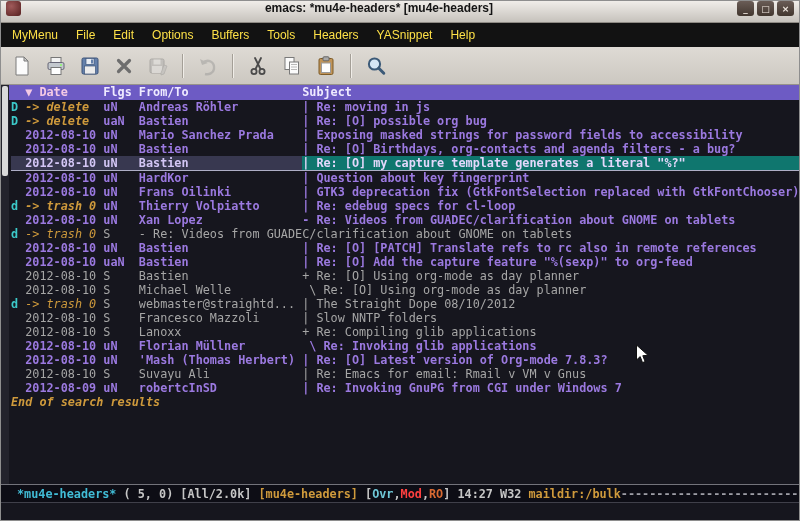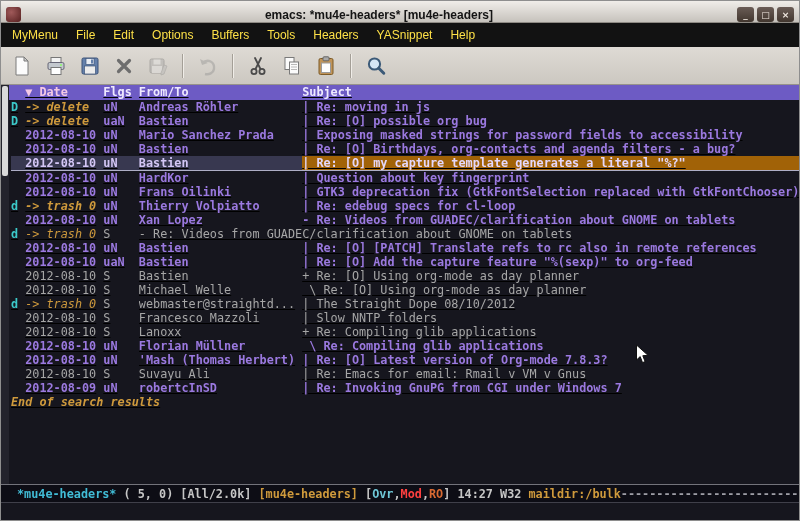--- a/index.html
+++ b/index.html
@@ -1,54 +1,54 @@
 <!DOCTYPE html>
 <html><head>
 <meta charset="utf-8">
 <style>
   html,body{margin:0;padding:0;}
   body{width:800px;height:521px;background:#2b2b2b;font-family:"DejaVu Sans Mono",monospace;overflow:hidden;}
   .frame{width:800px;height:521px;display:flex;flex-direction:column;border:1px solid #8e8e8e;box-sizing:border-box;background:#16161e;position:relative;overflow:hidden;}
 
   
-  .titlebar{height:22px;flex:0 0 22px;background:linear-gradient(#f0ede9,#c6c2bc);display:flex;align-items:flex-end;padding:0 5px;gap:5px;border-bottom:1px solid #8e8a84;box-sizing:border-box;}
+  .titlebar{height:22px;flex:0 0 22px;background:linear-gradient(#f0ede9,#c6c2bc);display:flex;align-items:flex-start;padding:0 5px;gap:5px;border-bottom:1px solid #8e8a84;box-sizing:border-box;}
   .win-icon{width:15px;height:15px;border-radius:3px;background:radial-gradient(circle at 35% 35%,#a05a5a,#551f1f);flex:0 0 15px;}
   .title-text{flex:1;text-align:center;font:bold 12px "Liberation Sans",sans-serif;color:#141414;white-space:nowrap;overflow:hidden;}
   .win-btns{display:flex;gap:3px;}
   .win-btn{width:17px;height:15px;border-radius:3px;background:linear-gradient(#6a5c56,#42372f);color:#f0e8e0;font:bold 9px "DejaVu Sans",sans-serif;display:flex;align-items:center;justify-content:center;cursor:default;}
 
   
   .menubar{height:24px;flex:0 0 24px;background:#121212;display:flex;align-items:stretch;padding:0 2px;}
   .menu-item{color:#fde047;font:12px "Liberation Sans",sans-serif;padding:0 9px;display:flex;align-items:center;}
 
   
   .toolbar{height:38px;flex:0 0 38px;background:linear-gradient(#dedad4,#ccc8c1);border-bottom:1px solid #96928b;display:flex;align-items:center;padding:0 8px;gap:8px;box-sizing:border-box;}
   .tool{width:26px;height:26px;display:flex;align-items:center;justify-content:center;border-radius:3px;}
   .tool.disabled{opacity:.38;filter:grayscale(1);}
   .tb-sep{width:1px;height:24px;background:#a49f97;border-right:1px solid #f0ede8;margin:0 3px;}
 
   
-  .editor{flex:1;display:flex;min-height:0;background:#16161e;text-decoration:underline;}
+  .editor{flex:1;display:flex;min-height:0;background:#16161e;}
   .scrollbar{flex:0 0 8px;background:#23232c;position:relative;}
   .scroll-thumb{position:absolute;left:1px;top:1px;width:6px;height:90px;background:#dadada;border-radius:2px;}
   .content{flex:1;display:flex;flex-direction:column;min-width:0;font-size:11.8px;}
   .header-line{flex:0 0 15px;height:15px;line-height:15px;background:#6d5bc4;color:#efeaff;font-weight:bold;display:flex;white-space:pre;padding-left:2px;}
   .hdr-date{color:#f4c9e4;}
   .rows{flex:1;padding-left:2px;overflow:hidden;}
   .row{display:flex;height:14px;line-height:14px;white-space:pre;}
   .row.unread{color:#9b79e0;font-weight:bold;}
   .row.read{color:#a6a6a6;font-weight:normal;}
   .c-mark{width:2ch;flex:0 0 auto;color:#3cc9c9;font-weight:bold;}
   .c-date{width:11ch;flex:0 0 auto;}
   .c-flags{width:5ch;flex:0 0 auto;}
   .c-from{width:23ch;flex:0 0 auto;overflow:hidden;}
   .c-subject{flex:1;overflow:hidden;}
   .date-action{color:#cf9a3c;font-style:italic;}
   .row.current{background:#383850;border-bottom:1px solid #aeaec6;color:#d3c6f5;}
-  .row.current .c-subject{background:#a16207;color:#e4d8fc;}
+  .row.current .c-subject{background:#0f766e;color:#e4d8fc;}
   .footer-line{height:14px;line-height:14px;color:#cf9a3c;font-style:italic;font-weight:bold;white-space:pre;}
 
   
   .modeline{flex:0 0 19px;height:19px;background:#0d0d15;border-top:1px solid #73737b;border-bottom:1px solid #40404a;display:flex;align-items:center;padding:0 16px;white-space:pre;overflow:hidden;font-weight:bold;box-sizing:border-box;font-size:11.8px;}
   .ml-buffer-name{color:#41bcd6;}
   .ml-plain{color:#c6c6c6;}
   .ml-mode{color:#cf9a3c;text-align:right;}
   .ml-ovr{color:#6fc8d8;}
   .ml-mod{color:#ff4040;}
   .ml-ro{color:#d96a32;}
@@ -183,21 +183,21 @@
             <div class="row unread"><span class="c-mark">d</span><span class="c-date date-action">-&gt; trash 0</span><span class="c-flags">uN</span><span class="c-from">Thierry Volpiatto</span><span class="c-subject">| Re: edebug specs for cl-loop</span></div>
             <div class="row unread"><span class="c-mark"></span><span class="c-date">2012-08-10</span><span class="c-flags">uN</span><span class="c-from">Xan Lopez</span><span class="c-subject">- Re: Videos from GUADEC/clarification about GNOME on tablets</span></div>
             <div class="row read"><span class="c-mark">d</span><span class="c-date date-action">-&gt; trash 0</span><span class="c-flags">S</span><span class="c-subject">- Re: Videos from GUADEC/clarification about GNOME on tablets</span></div>
             <div class="row unread"><span class="c-mark"></span><span class="c-date">2012-08-10</span><span class="c-flags">uN</span><span class="c-from">Bastien</span><span class="c-subject">| Re: [O] [PATCH] Translate refs to rc also in remote references</span></div>
             <div class="row unread"><span class="c-mark"></span><span class="c-date">2012-08-10</span><span class="c-flags">uaN</span><span class="c-from">Bastien</span><span class="c-subject">| Re: [O] Add the capture feature "%(sexp)" to org-feed</span></div>
             <div class="row read"><span class="c-mark"></span><span class="c-date">2012-08-10</span><span class="c-flags">S</span><span class="c-from">Bastien</span><span class="c-subject">+ Re: [O] Using org-mode as day planner</span></div>
             <div class="row read"><span class="c-mark"></span><span class="c-date">2012-08-10</span><span class="c-flags">S</span><span class="c-from">Michael Welle</span><span class="c-subject"> \ Re: [O] Using org-mode as day planner</span></div>
             <div class="row read"><span class="c-mark">d</span><span class="c-date date-action">-&gt; trash 0</span><span class="c-flags">S</span><span class="c-from">webmaster@straightd...</span><span class="c-subject">| The Straight Dope 08/10/2012</span></div>
             <div class="row read"><span class="c-mark"></span><span class="c-date">2012-08-10</span><span class="c-flags">S</span><span class="c-from">Francesco Mazzoli</span><span class="c-subject">| Slow NNTP folders</span></div>
             <div class="row read"><span class="c-mark"></span><span class="c-date">2012-08-10</span><span class="c-flags">S</span><span class="c-from">Lanoxx</span><span class="c-subject">+ Re: Compiling glib applications</span></div>
-            <div class="row unread"><span class="c-mark"></span><span class="c-date">2012-08-10</span><span class="c-flags">uN</span><span class="c-from">Florian Müllner</span><span class="c-subject"> \ Re: Compiling glib applications</span></div>
+            <div class="row unread"><span class="c-mark"></span><span class="c-date">2012-08-10</span><span class="c-flags">uN</span><span class="c-from">Florian Müllner</span><span class="c-subject"> \ Re: Invoking glib applications</span></div>
             <div class="row unread"><span class="c-mark"></span><span class="c-date">2012-08-10</span><span class="c-flags">uN</span><span class="c-from">'Mash (Thomas Herbert)</span><span class="c-subject">| Re: [O] Latest version of Org-mode 7.8.3?</span></div>
             <div class="row read"><span class="c-mark"></span><span class="c-date">2012-08-10</span><span class="c-flags">S</span><span class="c-from">Suvayu Ali</span><span class="c-subject">| Re: Emacs for email: Rmail v VM v Gnus</span></div>
             <div class="row unread"><span class="c-mark"></span><span class="c-date">2012-08-09</span><span class="c-flags">uN</span><span class="c-from">robertcInSD</span><span class="c-subject">| Re: Invoking GnuPG from CGI under Windows 7</span></div>
           </div>
         <div class="footer-line">End of search results</div>
       </div>
     </div>
   </div>
 
   <div class="modeline"><span class="ml-buffer-name">*mu4e-headers*</span><span class="ml-plain"> ( 5, 0) </span><span class="ml-plain">[All/2.0k] </span><span class="ml-mode">[mu4e-headers]</span><span class="ml-plain"> [</span><span class="ml-ovr">Ovr</span><span class="ml-plain">,</span><span class="ml-mod">Mod</span><span class="ml-plain">,</span><span class="ml-ro">RO</span><span class="ml-plain">] </span><span class="ml-plain">14:27 W32 </span><span class="ml-dir">maildir:/bulk</span><span class="ml-dashes">--------------------------------------------------</span></div>

